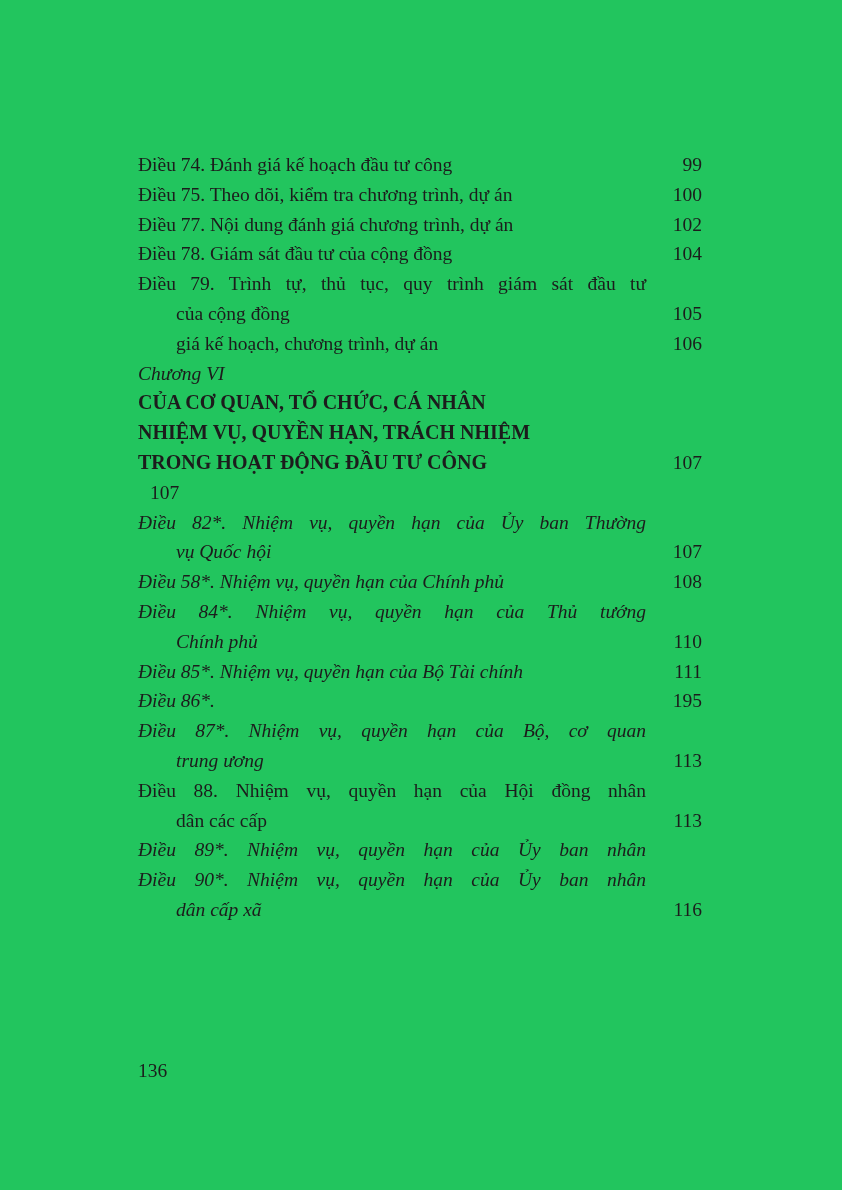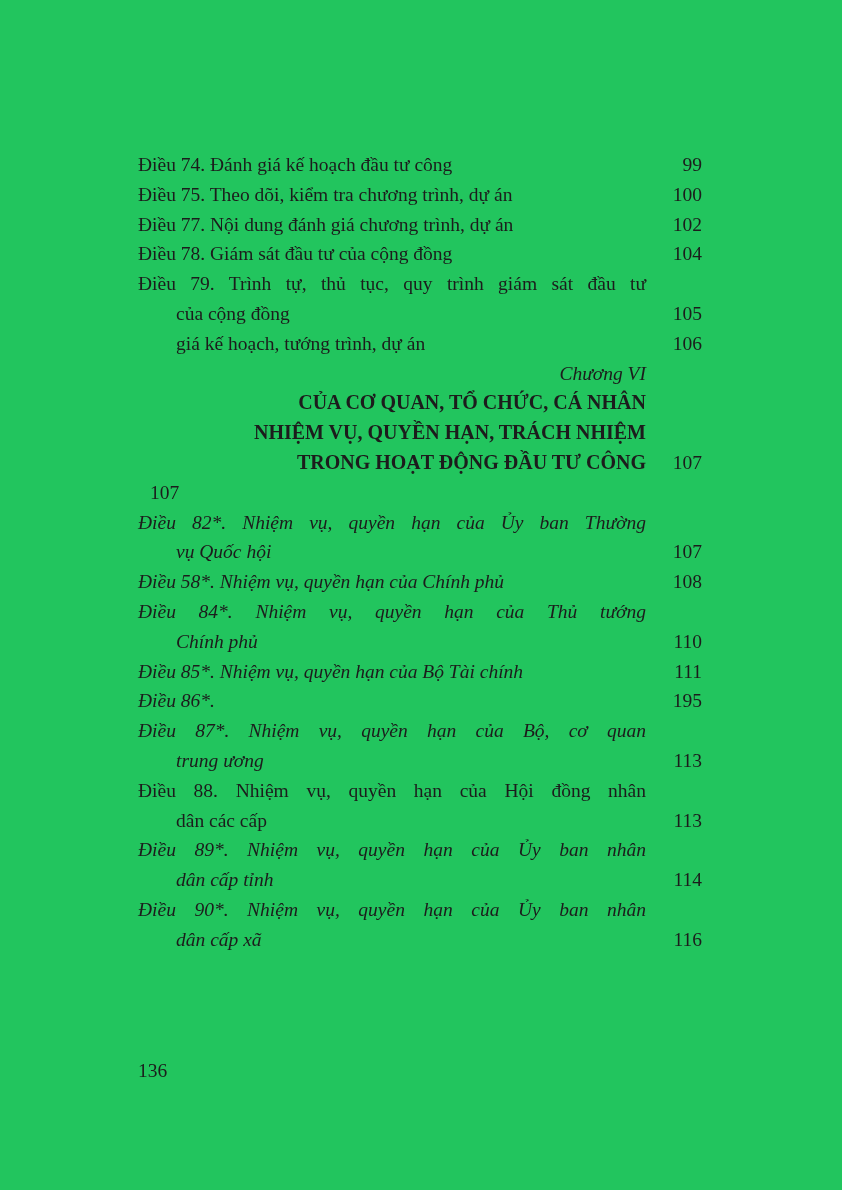--- a/index.html
+++ b/index.html
@@ -24,21 +24,21 @@
   .line { line-height: 29.8px; }
   
   .full { padding-right: 56px; text-align: justify; text-align-last: justify; }
   
   .last { display: flex; justify-content: space-between; align-items: baseline; }
   
   .cont { padding-left: 38px; }
   .it .txt { font-style: italic; }
   .pg { flex-shrink: 0; padding-left: 12px; font-style: normal; font-weight: normal; }
   .chapter { position: relative; }
-  .ch-line { line-height: 29.8px; text-align: right; padding-right: 56px; }
+  .ch-line { line-height: 29.8px; text-align: left; padding-right: 56px; }
   .ch-label { font-style: italic; }
   .ch-title { font-weight: bold; font-size: 20px; }
   .ch-row { position: relative; }
   .ch-row .pg { position: absolute; right: 0; top: 0; font-size: 19.5px; }
   .footer-pg { position: absolute; left: 138px; top: 1056px; line-height: 30px; }
 </style>
 </head>
 <body>
 
 <div class="page">
@@ -78,21 +78,21 @@
         <span class="txt">Điều 79. Trình tự, thủ tục, quy trình giám sát đầu tư</span>
       </div>
       <div class="line last cont">
         <span class="txt">của cộng đồng</span>
         <span class="pg">105</span>
       </div>
     </div>
 
     <div class="entry">
       <div class="line last cont">
-        <span class="txt">giá kế hoạch, tướng trình, dự án</span>
+        <span class="txt">giá kế hoạch, chương trình, dự án</span>
         <span class="pg">106</span>
       </div>
     </div>
 
     <div class="chapter">
       <div class="ch-line ch-label">Chương VI</div>
       <div class="ch-line ch-title">CỦA CƠ QUAN, TỔ CHỨC, CÁ NHÂN</div>
       <div class="ch-line ch-title">NHIỆM VỤ, QUYỀN HẠN, TRÁCH NHIỆM</div>
       <div class="ch-line ch-title ch-row">
         <span>TRONG HOẠT ĐỘNG ĐẦU TƯ CÔNG</span>
@@ -164,24 +164,20 @@
       <div class="line last cont">
         <span class="txt">dân các cấp</span>
         <span class="pg">113</span>
       </div>
     </div>
 
     <div class="entry it">
       <div class="line full">
         <span class="txt">Điều 89*. Nhiệm vụ, quyền hạn của Ủy ban nhân</span>
       </div>
-      <div class="line last cont">
-        <span class="txt">dân cấp tỉnh</span>
-        <span class="pg">114</span>
-      </div>
     </div>
 
     <div class="entry it">
       <div class="line full">
         <span class="txt">Điều 90*. Nhiệm vụ, quyền hạn của Ủy ban nhân</span>
       </div>
       <div class="line last cont">
         <span class="txt">dân cấp xã</span>
         <span class="pg">116</span>
       </div>

